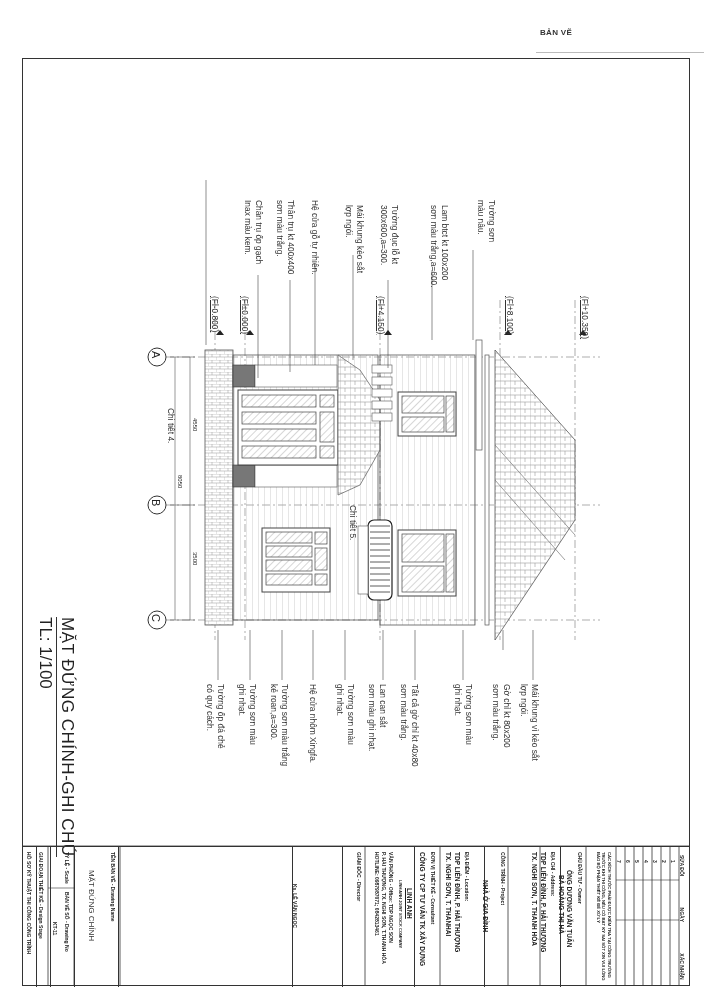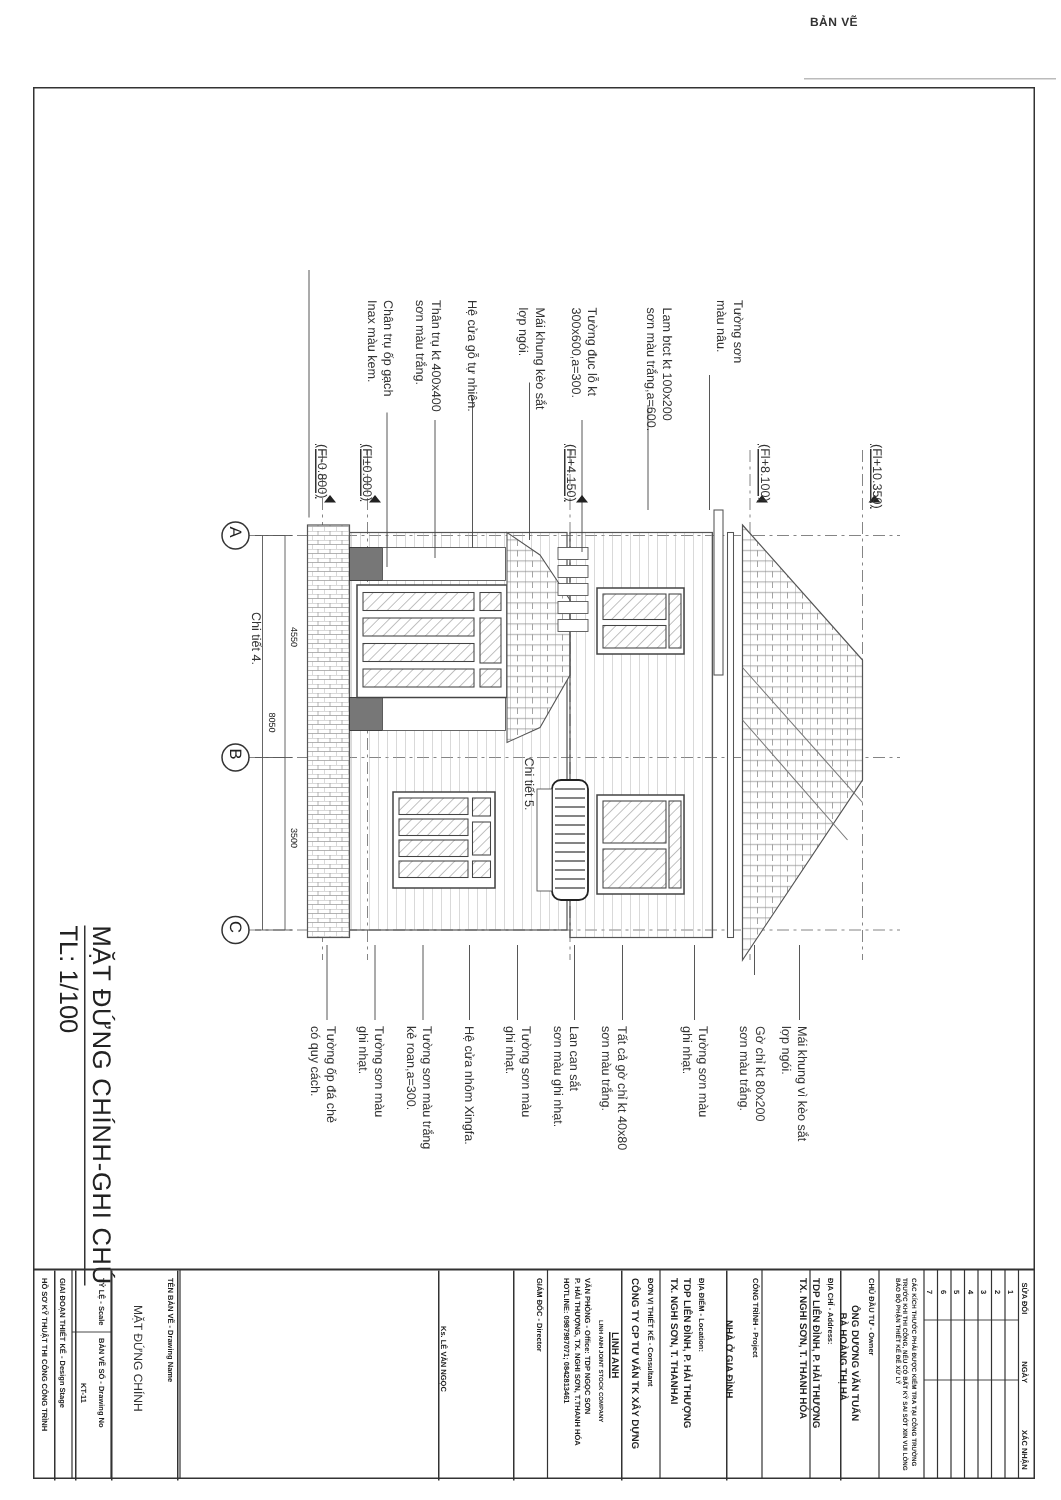--- a/index.html
+++ b/index.html
@@ -1,18 +1,18 @@
 <!DOCTYPE html>
 <html><head>
 <meta charset="utf-8">
 <style>
   html,body{margin:0;padding:0;background:#fff;}
   body{width:707px;height:1000px;position:relative;overflow:hidden;font-family:"Liberation Sans",sans-serif;color:#222;}
   .logo{position:absolute;left:536px;top:8px;width:170px;height:40px;}
-  .logo .small{position:absolute;left:4px;top:2px;font-size:8px;font-weight:bold;color:#333;letter-spacing:0.3px;}
+  .logo .small{position:absolute;left:4px;top:20px;font-size:8px;font-weight:bold;color:#333;letter-spacing:0.3px;}
   .logo .big{position:absolute;left:2px;top:11px;font-size:22px;line-height:26px;}
   .logo .nh{color:#2bbf5a;font-weight:bold;}
   .logo .rest{color:#333;}
   .logo-line{position:absolute;left:536px;top:52px;width:168px;height:1px;background:#bbb;}
   .frame{position:absolute;left:22px;top:58px;width:668px;height:928px;border:1.5px solid #333;box-sizing:border-box;}
   .rv{position:absolute;transform-origin:0 0;transform:rotate(90deg);white-space:nowrap;}
   .note{font-size:8.4px;line-height:11px;color:#333;}
   .title-main{font-size:17px;color:#222;letter-spacing:0.5px;}
   .title-scale{font-size:17px;color:#222;}
   .tb{position:absolute;left:22px;top:846px;width:668px;height:140px;border-top:1.5px solid #333;box-sizing:border-box;}

